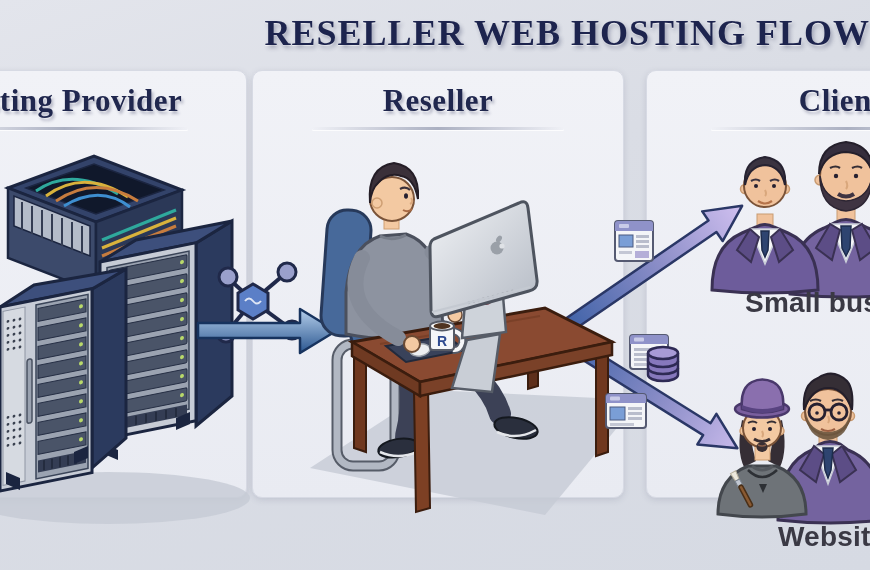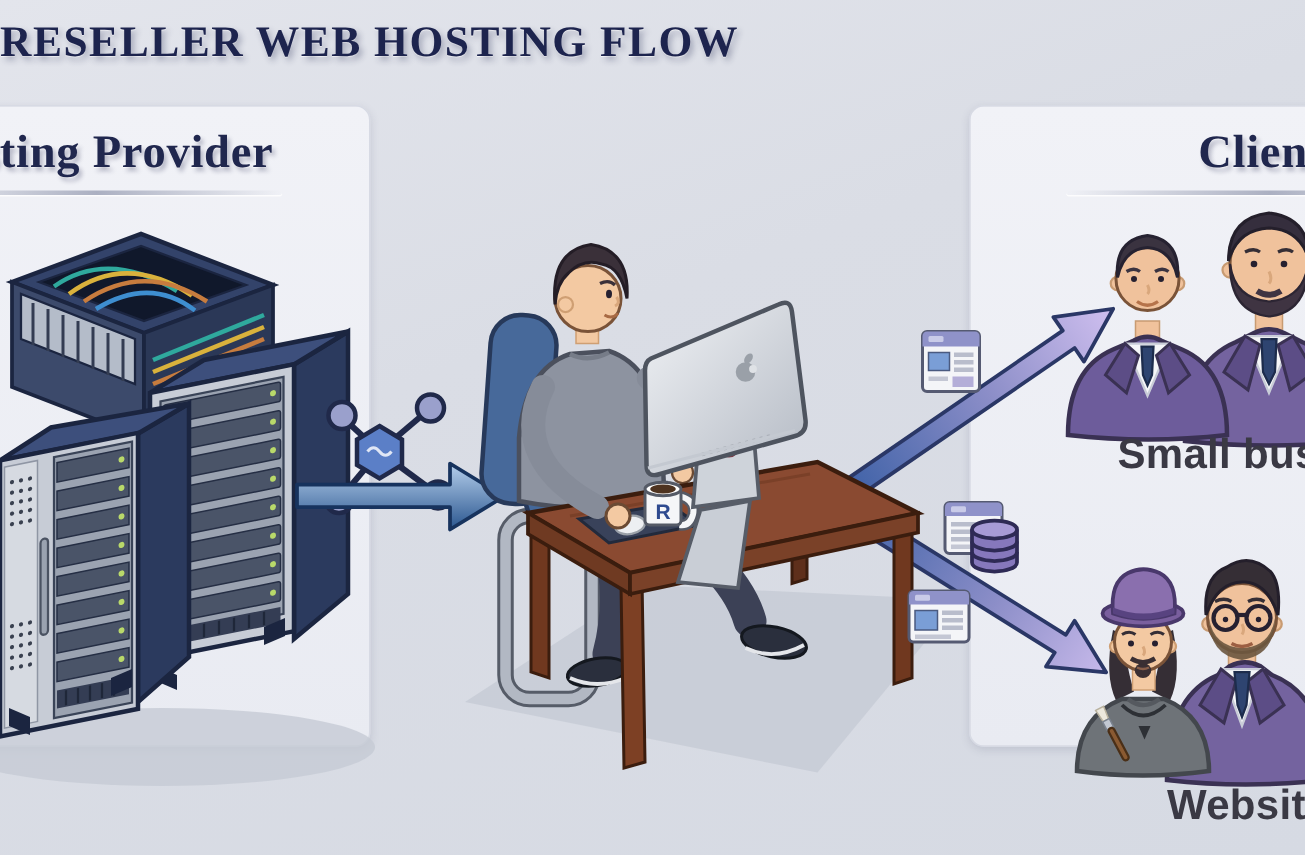--- a/index.html
+++ b/index.html
@@ -2,22 +2,22 @@
 <html><head>
 <meta charset="utf-8">
 <style>
   html,body{margin:0;padding:0;background:#b9bcc6;}
   .canvas{
     position:relative;width:870px;height:570px;overflow:hidden;
     background:linear-gradient(160deg,#e3e5ec 0%,#dadde5 40%,#d6dae3 100%);
     font-family:"Liberation Sans",sans-serif;
   }
   .page-title{
-    position:absolute;top:12px;left:0;right:0;text-align:left;
-    font-family:"Liberation Serif",serif;font-weight:bold;font-size:29px;
+    position:absolute;top:12px;left:0;right:0;text-align:right;
+    font-family:"Liberation Serif",serif;font-weight:bold;font-size:36px;
     color:#1d244e;letter-spacing:1px;white-space:nowrap;
     text-shadow:2px 3px 4px rgba(35,40,80,.32),0 1px 0 rgba(255,255,255,.85);
   }
   .panel{
     position:absolute;top:70px;height:426px;
     background:linear-gradient(180deg,#f1f2f7,#e9ebf2);
     border:1px solid #d7dae4;border-radius:10px;
     box-shadow:0 2px 6px rgba(90,95,120,.18);
   }
   .panel-left{left:-118px;width:363px;}
@@ -42,20 +42,24 @@
   .label-small-biz{left:745px;top:287px;}
   .label-website{left:778px;top:521px;}
 </style>
 </head>
 <body>
 
 <div class="canvas">
 
   <div class="panel panel-left">
     <div class="panel-header">Hosting Provider</div>
+    <div class="panel-divider"></div>
+  </div>
+  <div class="panel panel-mid">
+    <div class="panel-header">Reseller</div>
     <div class="panel-divider"></div>
   </div>
   <div class="panel panel-right">
     <div class="panel-header">Clients</div>
     <div class="panel-divider"></div>
   </div>
 
   <div class="page-title">RESELLER WEB HOSTING FLOW</div>
 
   <svg class="scene" width="870" height="570" viewBox="0 0 870 570">

